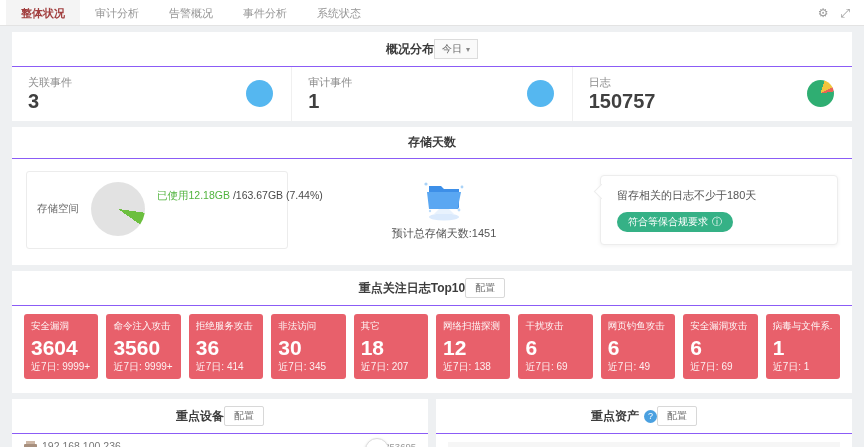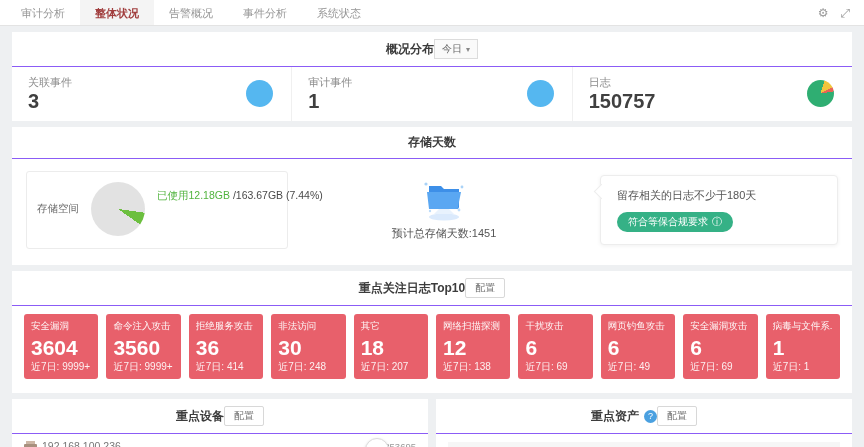--- a/index.html
+++ b/index.html
@@ -81,22 +81,22 @@
     color:#fff; font-size:9px; line-height:13px; text-align:center; margin-left:5px; vertical-align:1px; }
   .head-left { display:flex; align-items:center; }
   
   .float-circle { position:absolute; left:365px; top:438px; width:24px; height:24px;
     border-radius:50%; background:#fff; border:1px solid #dcdcdc; box-shadow:0 1px 3px rgba(0,0,0,.15); }
 </style>
 </head>
 <body>
 
 <div class="tabbar">
+  <div class="tab active">整体状况</div>
   <div class="tab">审计分析</div>
-  <div class="tab active">整体状况</div>
   <div class="tab">告警概况</div>
   <div class="tab">事件分析</div>
   <div class="tab">系统状态</div>
   <div class="win-icons">
     <span class="wicon">⚙</span>
     <span class="wicon">⤢</span>
   </div>
 </div>
 
 <div class="page">
@@ -184,21 +184,21 @@
         <div class="lc-recent"><span>近7日:</span> <span>9999+</span></div>
       </div>
       <div class="log-card">
         <div class="lc-title">拒绝服务攻击</div>
         <div class="lc-value">36</div>
         <div class="lc-recent"><span>近7日:</span> <span>414</span></div>
       </div>
       <div class="log-card">
         <div class="lc-title">非法访问</div>
         <div class="lc-value">30</div>
-        <div class="lc-recent"><span>近7日:</span> <span>248</span></div>
+        <div class="lc-recent"><span>近7日:</span> <span>345</span></div>
       </div>
       <div class="log-card">
         <div class="lc-title">其它</div>
         <div class="lc-value">18</div>
         <div class="lc-recent"><span>近7日:</span> <span>207</span></div>
       </div>
       <div class="log-card">
         <div class="lc-title">网络扫描探测</div>
         <div class="lc-value">12</div>
         <div class="lc-recent"><span>近7日:</span> <span>138</span></div>

